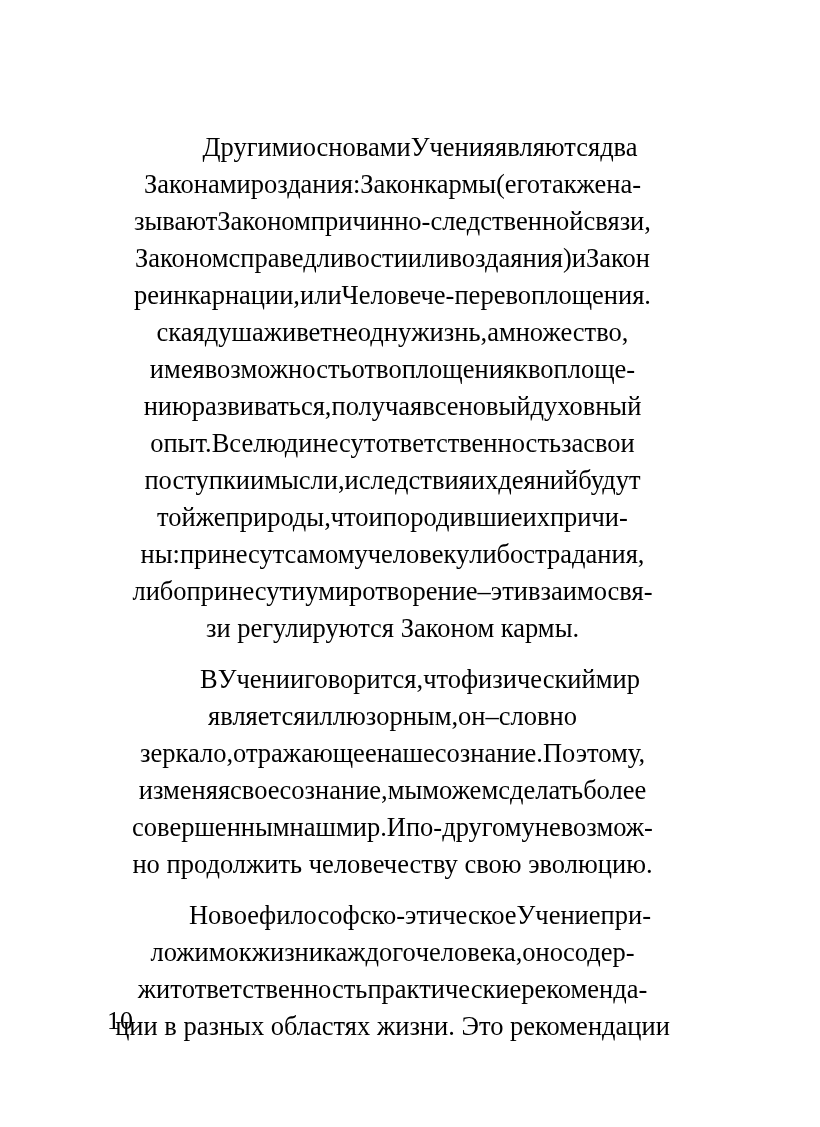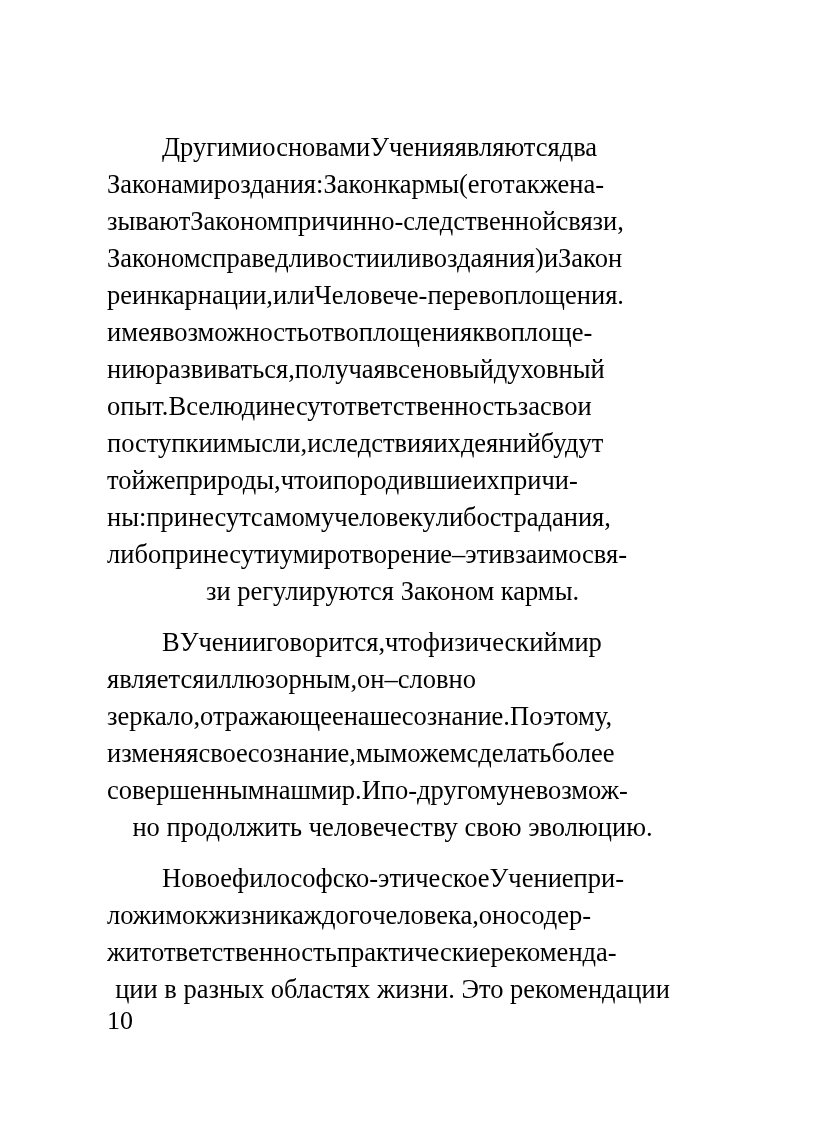--- a/index.html
+++ b/index.html
@@ -51,21 +51,21 @@
     line-height: 37px;
     font-size: 26.5px;
     white-space: nowrap;
     letter-spacing: 0;
   }
 
   
   .line.justify {
     display: flex;
     flex-direction: row;
-    justify-content: flex-start;
+    justify-content: center;
     white-space: pre;
   }
   .line.justify > .w {
     display: inline-block;
     white-space: pre;
   }
 
   
   .line.last {
     display: block;
@@ -94,20 +94,21 @@
 <div class="page">
 
   <div class="text-block">
 
   <div class="para">
         <div class="line justify indent"><span class="w">Другими</span><span class="w">основами</span><span class="w">Учения</span><span class="w">являются</span><span class="w">два</span></div>
         <div class="line justify"><span class="w">Закона</span><span class="w">мироздания:</span><span class="w">Закон</span><span class="w">кармы</span><span class="w">(его</span><span class="w">также</span><span class="w">на-</span></div>
         <div class="line justify"><span class="w">зывают</span><span class="w">Законом</span><span class="w">причинно-следственной</span><span class="w">связи,</span></div>
         <div class="line justify"><span class="w">Законом</span><span class="w">справедливости</span><span class="w">или</span><span class="w">воздаяния)</span><span class="w">и</span><span class="w">Закон</span></div>
         <div class="line justify"><span class="w">реинкарнации,</span><span class="w">или</span><span class="w">Человече-</span><span class="w">перевоплощения.</span></div>
+        <div class="line justify"><span class="w">ская</span><span class="w">душа</span><span class="w">живет</span><span class="w">не</span><span class="w">одну</span><span class="w">жизнь,</span><span class="w">а</span><span class="w">множество,</span></div>
         <div class="line justify"><span class="w">имея</span><span class="w">возможность</span><span class="w">от</span><span class="w">воплощения</span><span class="w">к</span><span class="w">воплоще-</span></div>
         <div class="line justify"><span class="w">нию</span><span class="w">развиваться,</span><span class="w">получая</span><span class="w">все</span><span class="w">новый</span><span class="w">духовный</span></div>
         <div class="line justify"><span class="w">опыт.</span><span class="w">Все</span><span class="w">люди</span><span class="w">несут</span><span class="w">ответственность</span><span class="w">за</span><span class="w">свои</span></div>
         <div class="line justify"><span class="w">поступки</span><span class="w">и</span><span class="w">мысли,</span><span class="w">и</span><span class="w">следствия</span><span class="w">их</span><span class="w">деяний</span><span class="w">будут</span></div>
         <div class="line justify"><span class="w">той</span><span class="w">же</span><span class="w">природы,</span><span class="w">что</span><span class="w">и</span><span class="w">породившие</span><span class="w">их</span><span class="w">причи-</span></div>
         <div class="line justify"><span class="w">ны:</span><span class="w">принесут</span><span class="w">самому</span><span class="w">человеку</span><span class="w">либо</span><span class="w">страдания,</span></div>
         <div class="line justify"><span class="w">либо</span><span class="w">принесут</span><span class="w">и</span><span class="w">умиротворение</span><span class="w">–</span><span class="w">эти</span><span class="w">взаимосвя-</span></div>
         <div class="line last">зи регулируются Законом кармы.</div>
       </div>
       <div class="para">

